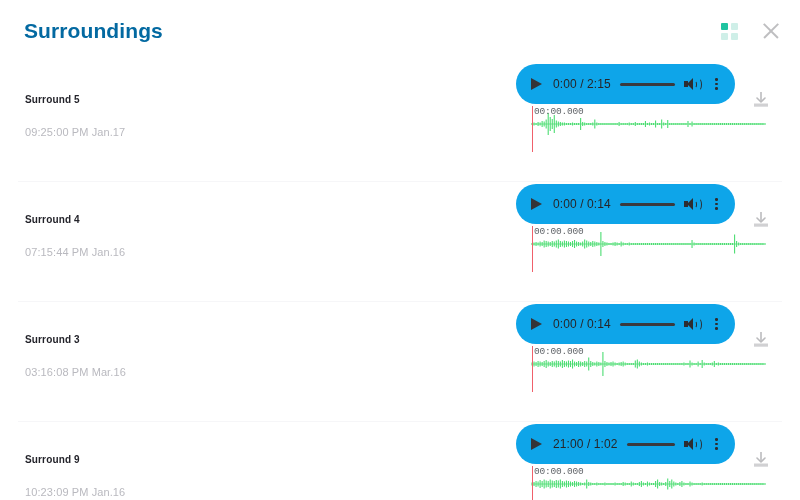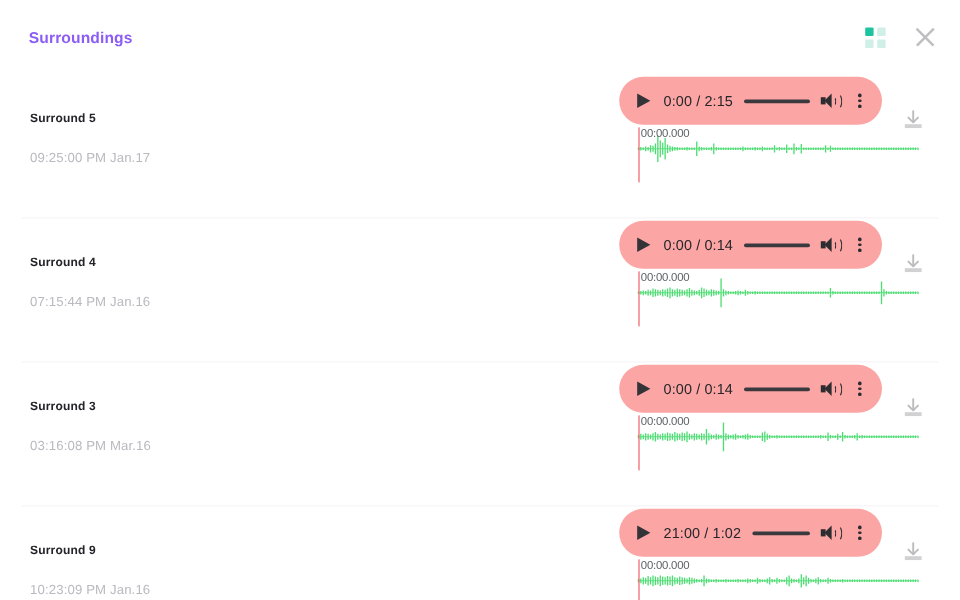--- a/index.html
+++ b/index.html
@@ -20,23 +20,23 @@
   
   .header {
     position: relative;
     height: 62px;
     display: flex;
     align-items: center;
     padding: 0 18px 0 24px;
   }
 
   .page-title {
-    font-size: 13px;
+    font-size: 21px;
     font-weight: 700;
-    color: #8b5cf6;
+    color: #0369a1;
     letter-spacing: 0.1px;
   }
 
   .header-actions {
     margin-left: auto;
     display: flex;
     align-items: center;
     gap: 22px;
   }
 
@@ -107,21 +107,21 @@
     letter-spacing: 0.1px;
   }
 
   
   .player {
     position: absolute;
     left: 498px;
     top: 2px;
     width: 219px;
     height: 40px;
-    background: #fca5a5;
+    background: #0ea5e9;
     border-radius: 20px;
     display: flex;
     align-items: center;
     padding: 0 12px 0 14px;
     gap: 9px;
   }
 
   .play-btn {
     width: 14px;
     height: 16px;
@@ -219,21 +219,21 @@
     top: 44px;
     width: 235px;
     height: 50px;
     overflow: hidden;
   }
 
   .wf-timestamp {
     position: absolute;
     left: 3px;
     top: 0px;
-    font-family: Liberation Sans, sans-serif;
+    font-family: Liberation Mono, monospace;
     font-size: 9.5px;
     color: #5f6368;
     letter-spacing: -0.2px;
     z-index: 3;
     white-space: nowrap;
     text-align: right;
   }
 
   .wf-playhead {
     position: absolute;

